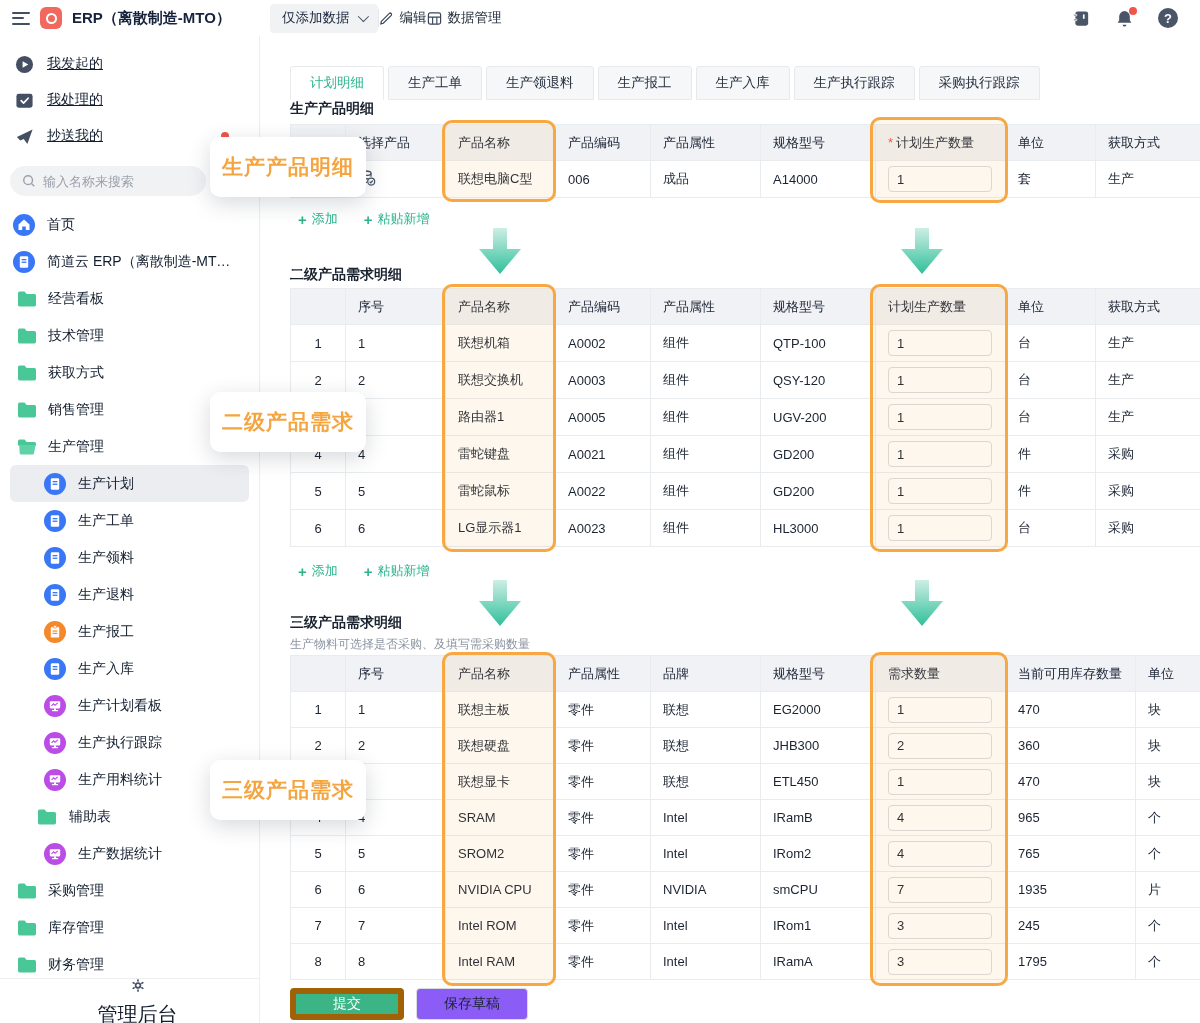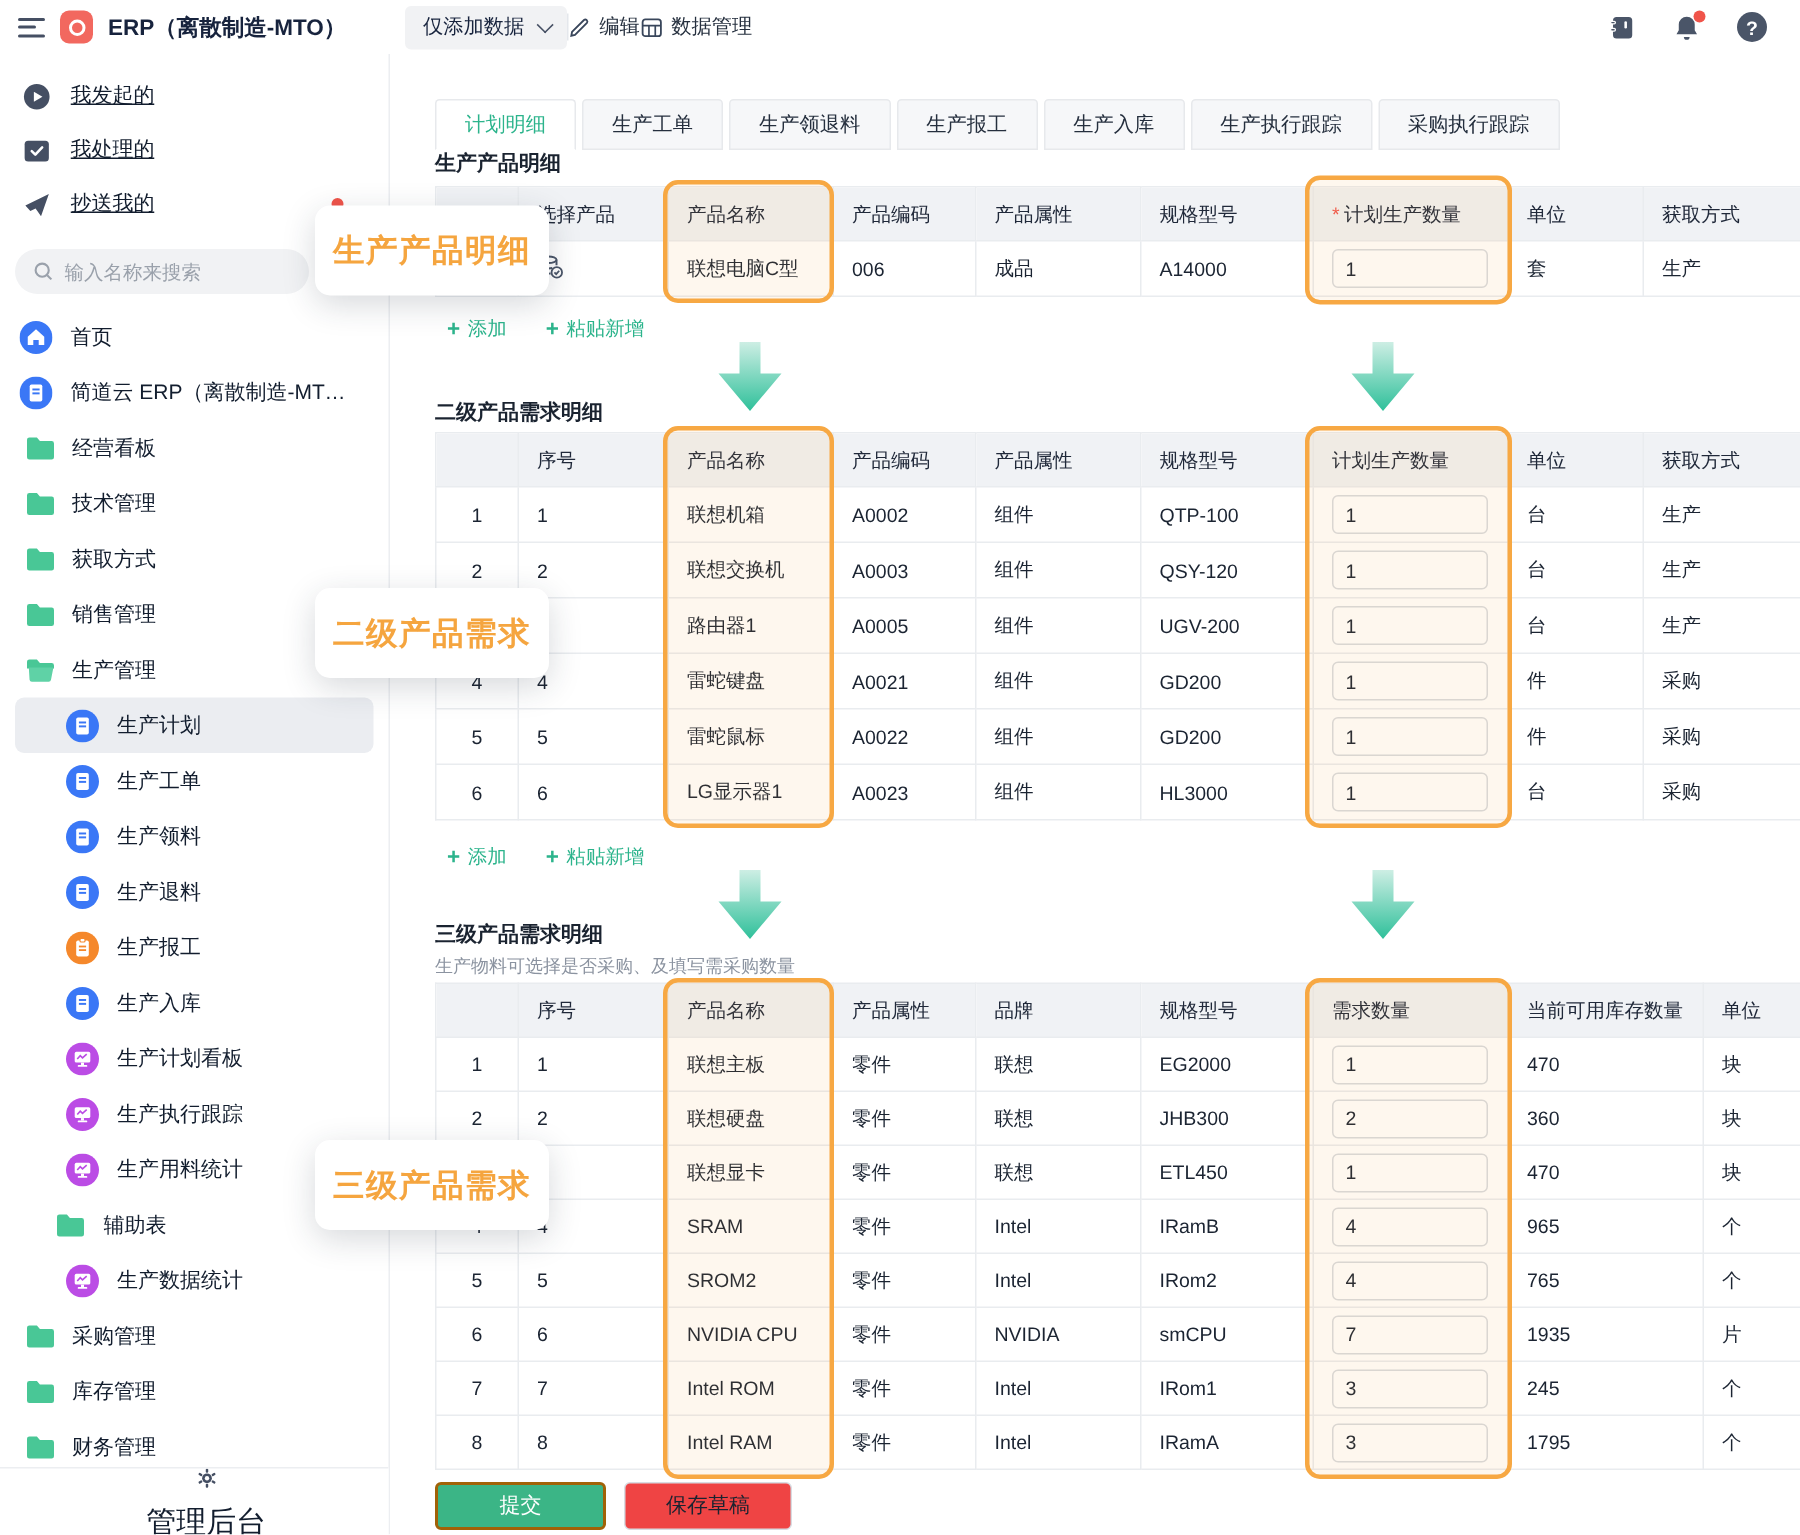--- a/index.html
+++ b/index.html
@@ -64,22 +64,22 @@
   .hl { position:absolute; border:3px solid #f7a843; border-radius:10px; background:rgba(247,168,67,.09); pointer-events:none; z-index:5; }
 
   .add-row { position:absolute; left:38px; display:flex; gap:26px; }
   .add-link { display:flex; align-items:center; gap:5px; font-size:13px; color:#2cb48c; font-weight:500; cursor:pointer; }
   .plus { font-size:15px; font-weight:bold; }
 
   .arrow { position:absolute; width:56px; height:46px; pointer-events:none; }
 
   .btn-row { position:absolute; left:30px; top:952px; display:flex; gap:12px; }
   .btn { height:32px; border-radius:4px; font-size:14px; font-family:inherit; cursor:pointer; display:flex; align-items:center; justify-content:center; }
-  .btn-submit { width:114px; background:#3bb586; border:2px solid #a16207; color:#fff; }
-  .btn-draft { width:112px; background:#ef4444; border:1px solid #d8dce2; color:#1a2330; }
+  .btn-submit { width:114px; background:#3bb586; border:6px solid #a16207; color:#fff; }
+  .btn-draft { width:112px; background:#8b5cf6; border:1px solid #d8dce2; color:#1a2330; }
 
   .callout { position:absolute; left:210px; width:156px; height:60px; background:#fff; border-radius:10px; box-shadow:0 6px 22px rgba(31,45,61,.18); display:flex; align-items:center; justify-content:center; font-size:21px; font-weight:bold; color:#f5a53f; letter-spacing:1px; z-index:60; }
 </style>
 </head>
 <body>
 
 <header class="topbar">
   <div class="tb-left">
     <span class="hamburger">
         <i></i>

